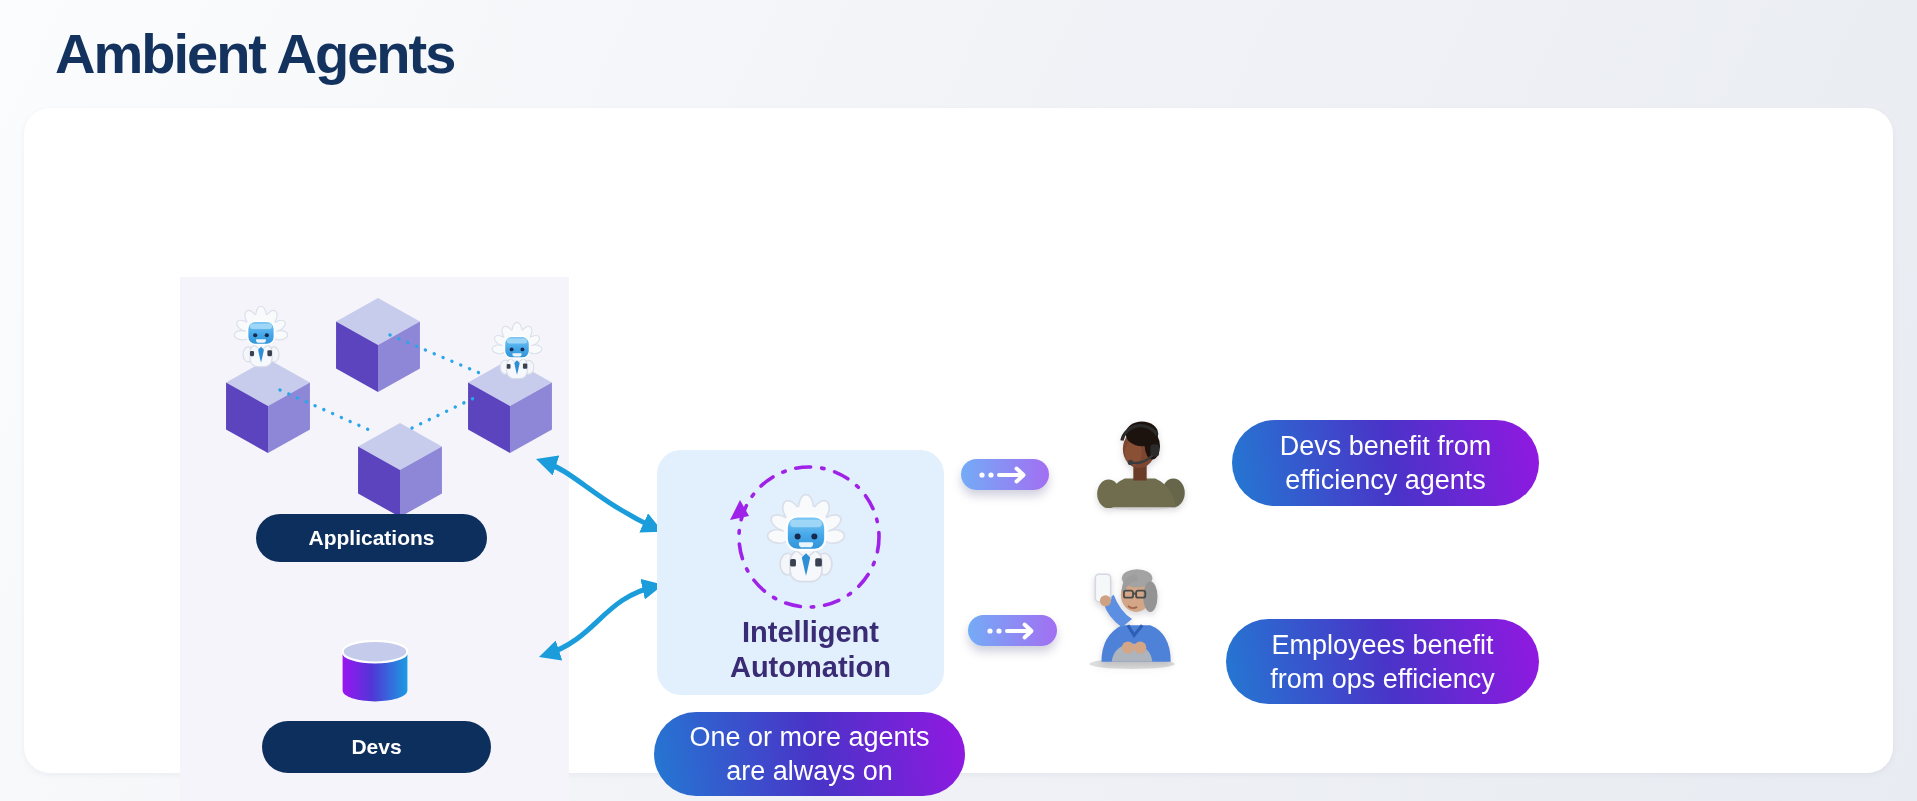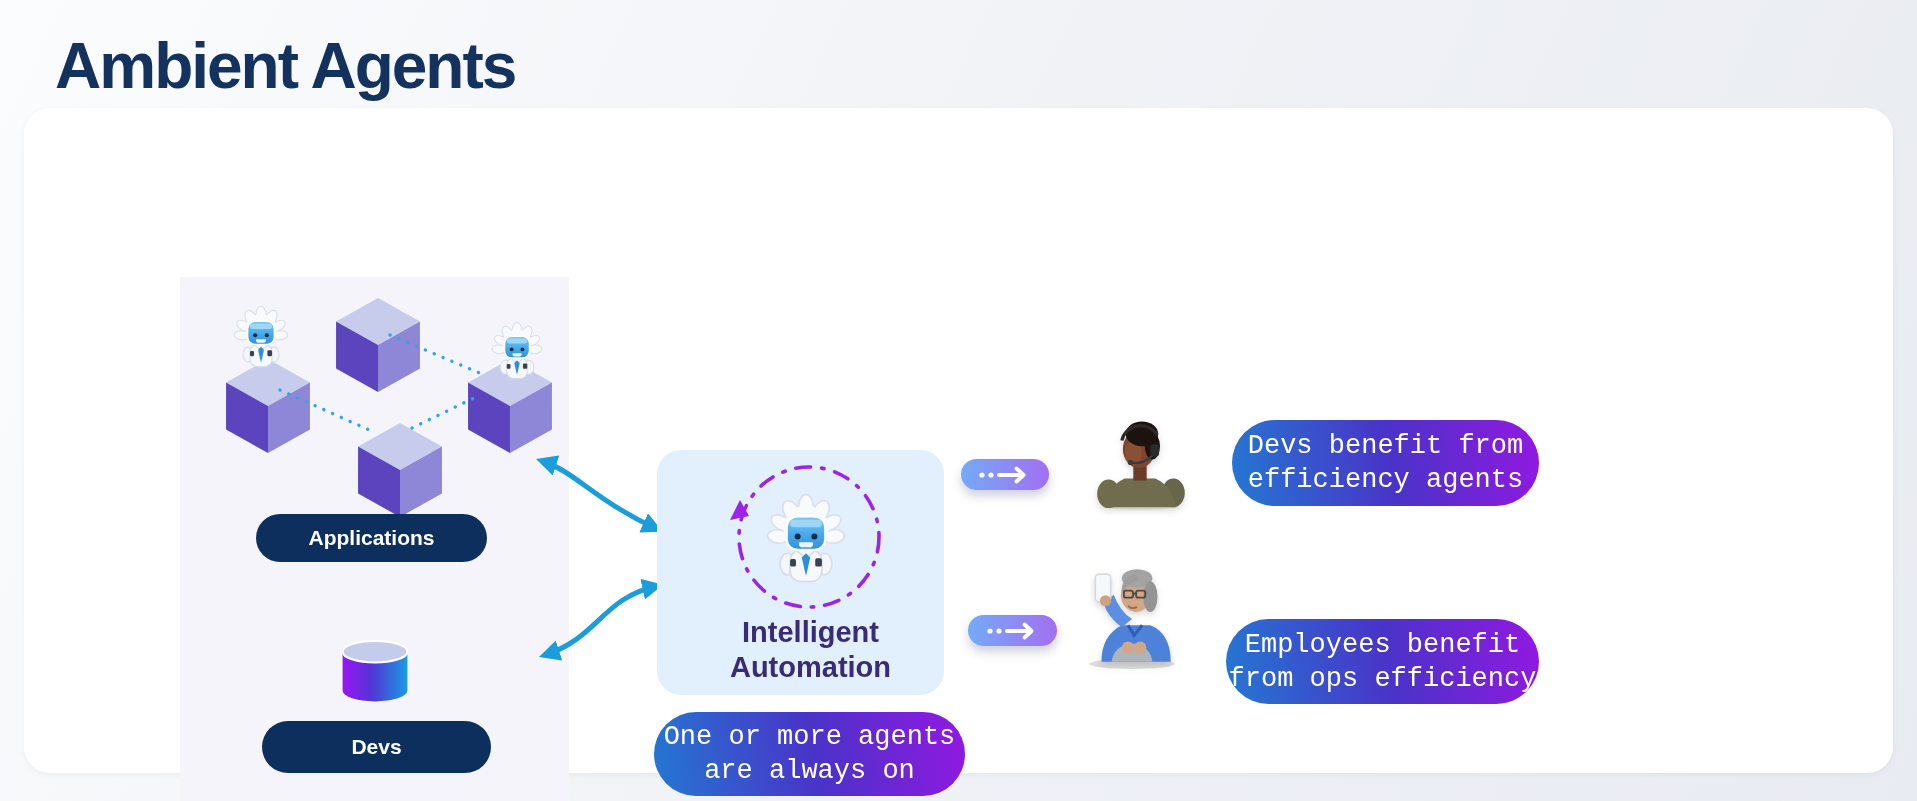--- a/index.html
+++ b/index.html
@@ -3,22 +3,22 @@
 <meta charset="utf-8">
 <style>
   html,body{margin:0;padding:0;}
   body{
     width:1917px;height:801px;overflow:hidden;
     font-family:"Liberation Sans",sans-serif;
     background:linear-gradient(115deg,#fbfcfd 0%,#f1f3f7 45%,#e8ebf1 100%);
   }
   .stage{position:relative;width:1917px;height:801px;}
   .title{
-    position:absolute;left:55px;top:14px;height:100px;line-height:104px;
-    font-size:64px;font-weight:bold;letter-spacing:-2px;color:#14325e;white-space:nowrap;
+    position:absolute;left:55px;top:2px;height:100px;line-height:104px;
+    font-size:56px;font-weight:bold;letter-spacing:-2px;color:#14325e;white-space:nowrap;
   }
   .card{
     position:absolute;left:24px;top:108px;width:1869px;height:665px;
     background:#ffffff;border-radius:26px;box-shadow:0 2px 6px rgba(20,40,80,.05);
   }
   .panel{position:absolute;left:156px;top:169px;width:389px;height:550px;background:#f5f4fa;}
   svg.net{position:absolute;left:156px;top:169px;width:389px;height:550px;}
   .pill-navy{
     position:absolute;background:#0d2f5d;border-radius:28px;color:#ffffff;
     font-weight:bold;font-size:21px;display:flex;align-items:center;justify-content:center;
@@ -36,21 +36,21 @@
     position:absolute;left:0;right:0;bottom:10px;text-align:center;
     font-size:29px;line-height:35px;font-weight:bold;color:#3a2b75;margin-left:20px;
   }
   .center-title span{display:block;}
   .grad-pill{
     position:absolute;border-radius:44px;color:#ffffff;text-align:center;
     background:linear-gradient(80deg,#2478d2 0%,#4a33c8 52%,#9318e2 100%);
     display:flex;flex-direction:column;align-items:center;justify-content:center;
     font-size:27px;line-height:34px;
   }
-  .grad-pill span{display:block;font-family:Liberation Mono, monospace;}
+  .grad-pill span{display:block;}
   #always-pill{left:630px;top:604px;width:311px;height:84px;}
   #devs-pill{left:1208px;top:312px;width:307px;height:86px;}
   #emp-pill{left:1202px;top:463px;width:313px;height:85px;margin-top:48px;}
   .arrow-pill{
     position:absolute;border-radius:17px;
     background:linear-gradient(90deg,#74abf6 0%,#a26ff2 100%);
     box-shadow:0 6px 10px rgba(90,90,140,.28);
     display:flex;align-items:center;justify-content:center;
   }
   #apill1{left:937px;top:351px;width:88px;height:31px;}

